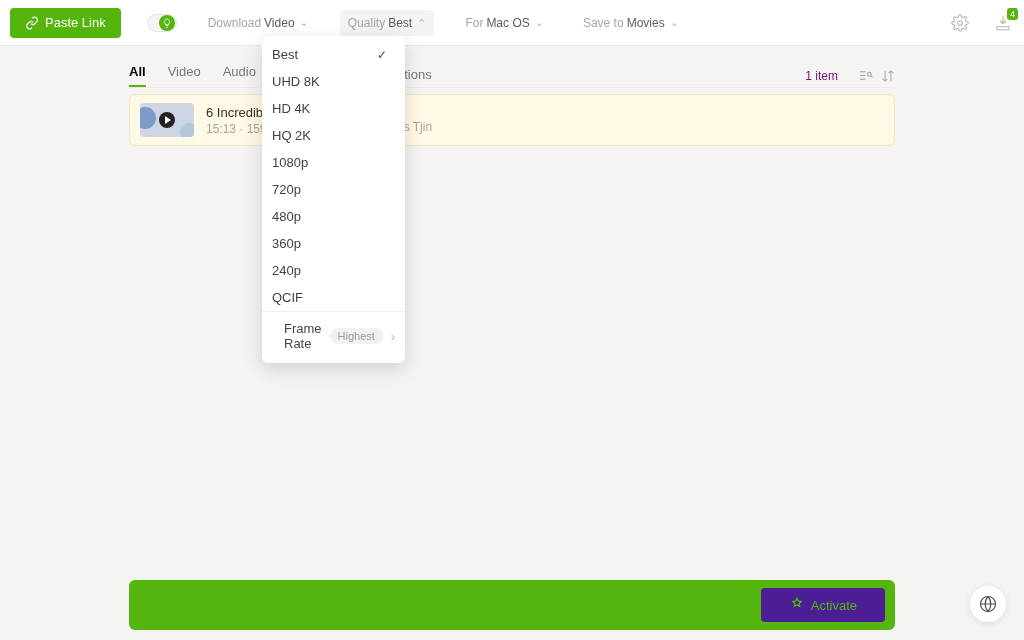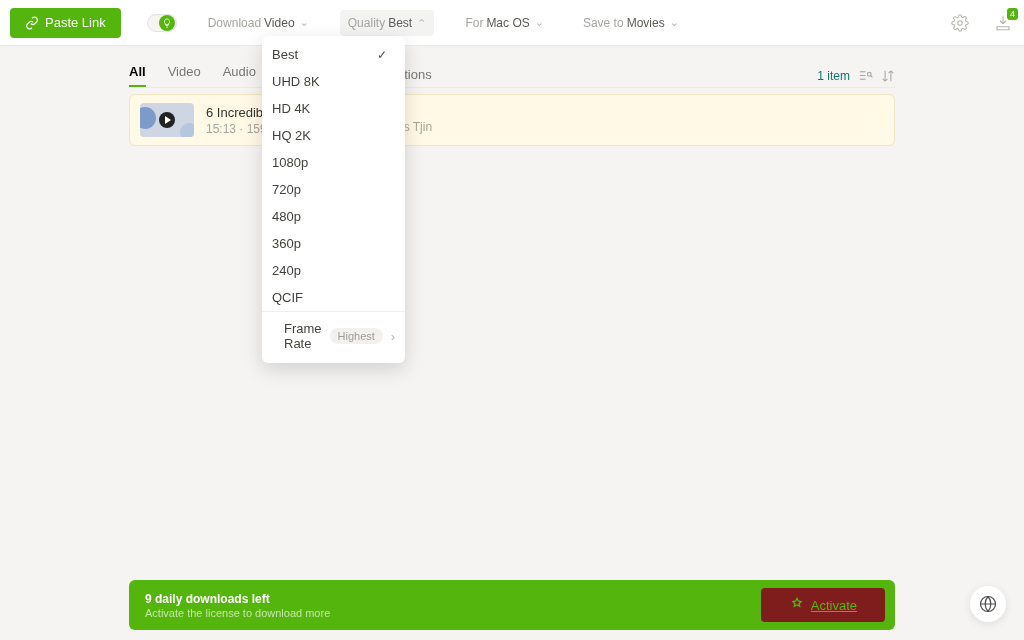--- a/index.html
+++ b/index.html
@@ -16,21 +16,21 @@
   .chev { color: #b7b7b2; font-size: 11px; margin-left: 2px; }
   .spacer { flex: 1; }
   .icon-btn { width: 22px; height: 22px; margin-left: 10px; color: #b7b7b2; display: flex; align-items: center; justify-content: center; cursor: pointer; position: relative; }
   .badge-num { position: absolute; top: -4px; right: -4px; background: #54b60d; color: #fff; font-size: 9px; border-radius: 3px; padding: 0 3px; line-height: 12px; }
   .content { padding-top: 18px; }
   .tabs-row { width: 766px; margin: 0 auto; display: flex; align-items: center; border-bottom: 1px solid #eaeae8; font-size: 13px; color: #787873; }
   .tabs { display: flex; gap: 22px; }
   .tab { padding-bottom: 6px; cursor: pointer; }
   .tab.active { color: #000000; font-weight: 600; border-bottom: 2px solid #54b60d; }
   .tabs-row .spacer { flex: 1; }
-  .count-text { color: #0f766e; font-size: 12px; }
+  .count-text { color: #701a75; font-size: 12px; margin-right: 12px; }
   .small-icon { color: #a9a9a3; margin-left: 8px; cursor: pointer; font-size: 14px; display: flex; align-items: center;}
   .list { width: 766px; margin: 6px auto 0; }
   .item-card { background: #fff9e5; border: 1px solid #f0e6c0; border-radius: 6px; padding: 8px 10px; display: flex; align-items: center; }
   .thumb { width: 54px; height: 34px; border-radius: 4px; background: #cfd6e3; position: relative; overflow: hidden; display:flex; align-items:center; justify-content:center; }
   .thumb .play { width: 16px; height: 16px; background: #222; border-radius: 50%; display: flex; align-items: center; justify-content: center; }
   .thumb .play span { width: 0; height: 0; border-left: 6px solid #fff; border-top: 4px solid transparent; border-bottom: 4px solid transparent; margin-left:1px;}
   .thumb .c1 { position:absolute; width:22px; height:22px; background:#7c9bc9; border-radius:50%; left:-6px; top:4px;}
   .thumb .c2 { position:absolute; width:18px; height:18px; background:#b5c7dd; border-radius:50%; right:-4px; bottom:-4px;}
   .item-text { margin-left: 12px; }
   .item-title { font-size: 13px; color: #34342f; }
@@ -38,21 +38,21 @@
   .item-tail-wrap { position:absolute; left:397px; top:120px; font-size:12px; color:#a9a69a;}
   .dropdown { position: absolute; top: 36px; left: 262px; width: 143px; background: #fff; border-radius: 6px; box-shadow: 0 6px 20px rgba(0,0,0,0.15); padding: 5px 0; z-index: 20; }
   .dropdown-item { font-size: 13px; color: #43433e; padding: 6px 18px 6px 10px; display: flex; align-items: center; justify-content: space-between; cursor: pointer; }
   .check { font-size: 12px; color: #4c4c47; }
   .dropdown-footer { border-top: 1px solid #f0f0ee; padding: 9px 22px 7px; display: flex; align-items: center; gap: 8px; font-size: 13px; color: #43433e; }
   .chip { background: #f2f1ef; color: #9e9e99; font-size: 11px; padding: 2px 8px; border-radius: 8px; }
   .arrow-r { margin-left: auto; color: #b7b7b2; }
   .bottom-bar { position: absolute; bottom: 10px; left: 129px; width: 766px; height: 50px; background: #54b60d; border-radius: 6px; display: flex; align-items: center; padding: 0 10px 0 16px; color: #fff; }
   .bottom-text .line1 { font-size: 12px; font-weight: 600; }
   .bottom-text .line2 { font-size: 11px; color: #c7e3ab; margin-top: 1px; }
-  .activate-btn { margin-left: auto; height: 34px; background: #7f1d1d; border: none; color: #54b60d; padding: 0 28px; border-radius: 4px; font-size: 13px; display: flex; align-items: center; gap: 6px; cursor: pointer; text-decoration: underline; }
+  .activate-btn { margin-left: auto; height: 34px; background: #4c1d95; border: none; color: #54b60d; padding: 0 28px; border-radius: 4px; font-size: 13px; display: flex; align-items: center; gap: 6px; cursor: pointer; }
   .globe-fab { position: absolute; right: 18px; bottom: 18px; width: 36px; height: 36px; background: #fff; border-radius: 50%; box-shadow: 0 2px 8px rgba(0,0,0,.1); display: flex; align-items: center; justify-content: center; color: #4c4c4c; cursor: pointer; }
 </style>
 </head>
 <body>
 
 <div class="topbar">
   <button class="paste-btn">
     <svg viewBox="0 0 24 24" fill="none" stroke="currentColor" stroke-width="2">
         <path d="M10 13a5 5 0 0 0 7 0l3-3a5 5 0 0 0-7-7l-1 1"></path>
         <path d="M14 11a5 5 0 0 0-7 0l-3 3a5 5 0 0 0 7 7l1-1"></path>
@@ -189,24 +189,20 @@
         <div class="item-meta">15:13 · 159.4 M</div>
       </div>
     </div>
   </div>
 </div>
 
 <div class="item-tail-wrap">us Tjin</div>
 <div style="position:absolute; left:397px; top:67px; font-size:13px; color:#787873;">utions</div>
 
 <div class="bottom-bar">
-  <div class="bottom-text">
-    <div class="line1">9 daily downloads left</div>
-    <div class="line2">Activate the license to download more</div>
-  </div>
   <button class="activate-btn">
     <svg width="16" height="16" viewBox="0 0 24 24" fill="none" stroke="currentColor" stroke-width="2">
         <path d="M12 2l2 4 4 1-3 3 1 4-4-2-4 2 1-4-3-3 4-1z"></path>
       </svg>
     <span>Activate</span>
   </button>
 </div>
 
 <div class="globe-fab">
   <svg width="18" height="18" viewBox="0 0 24 24" fill="none" stroke="currentColor" stroke-width="1.6">

